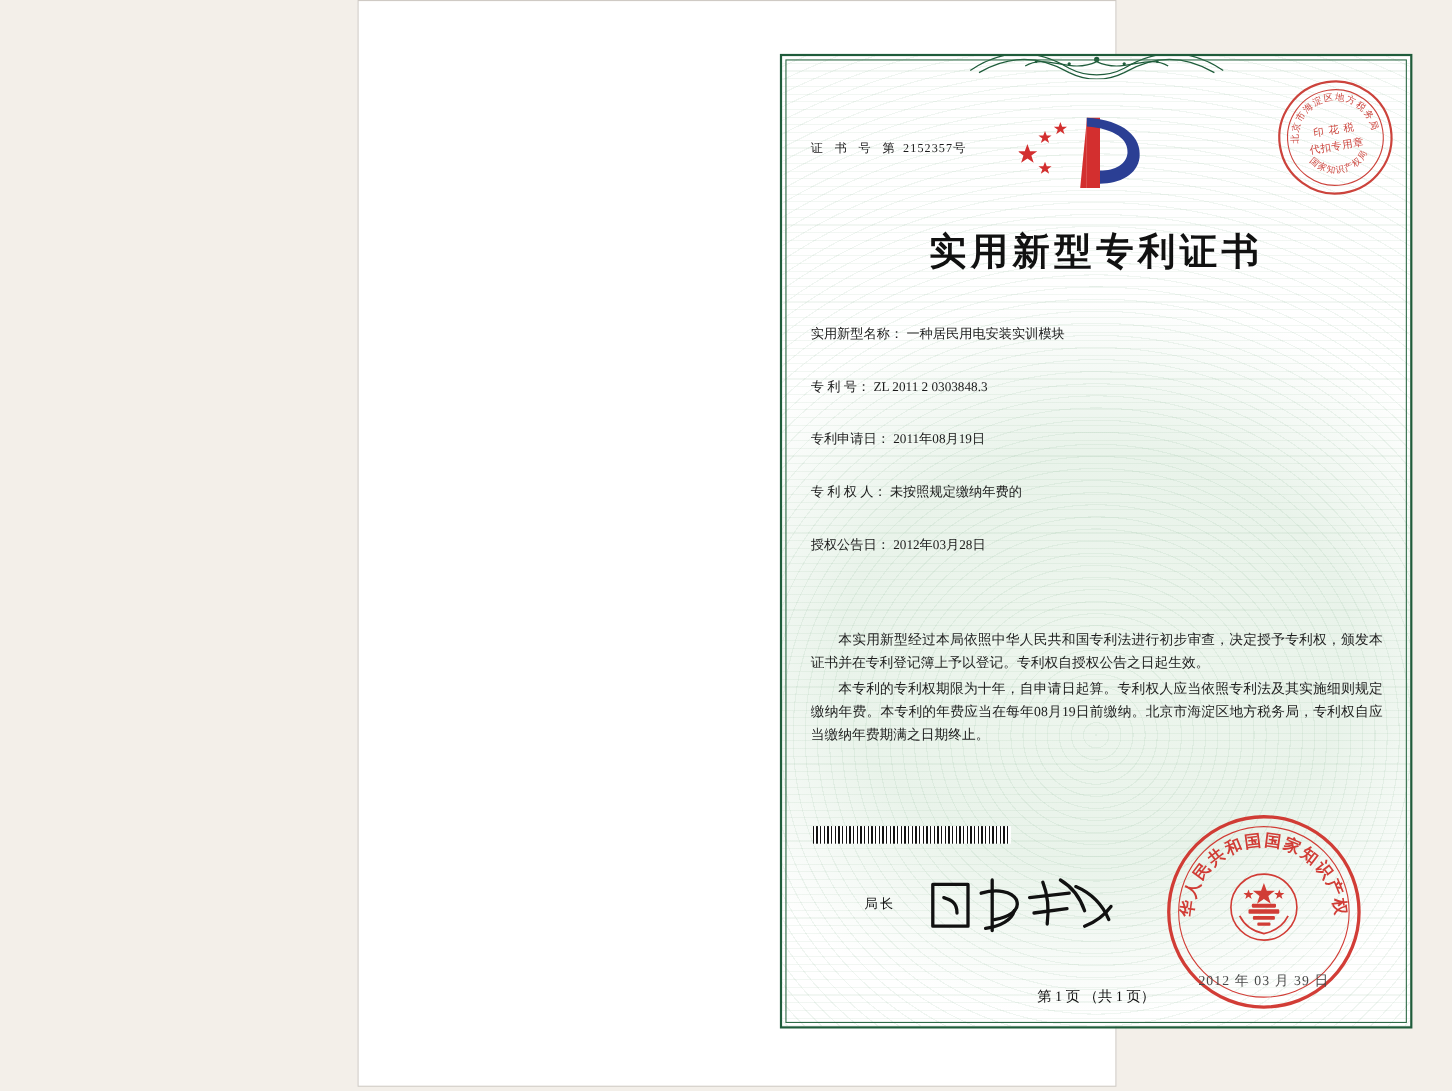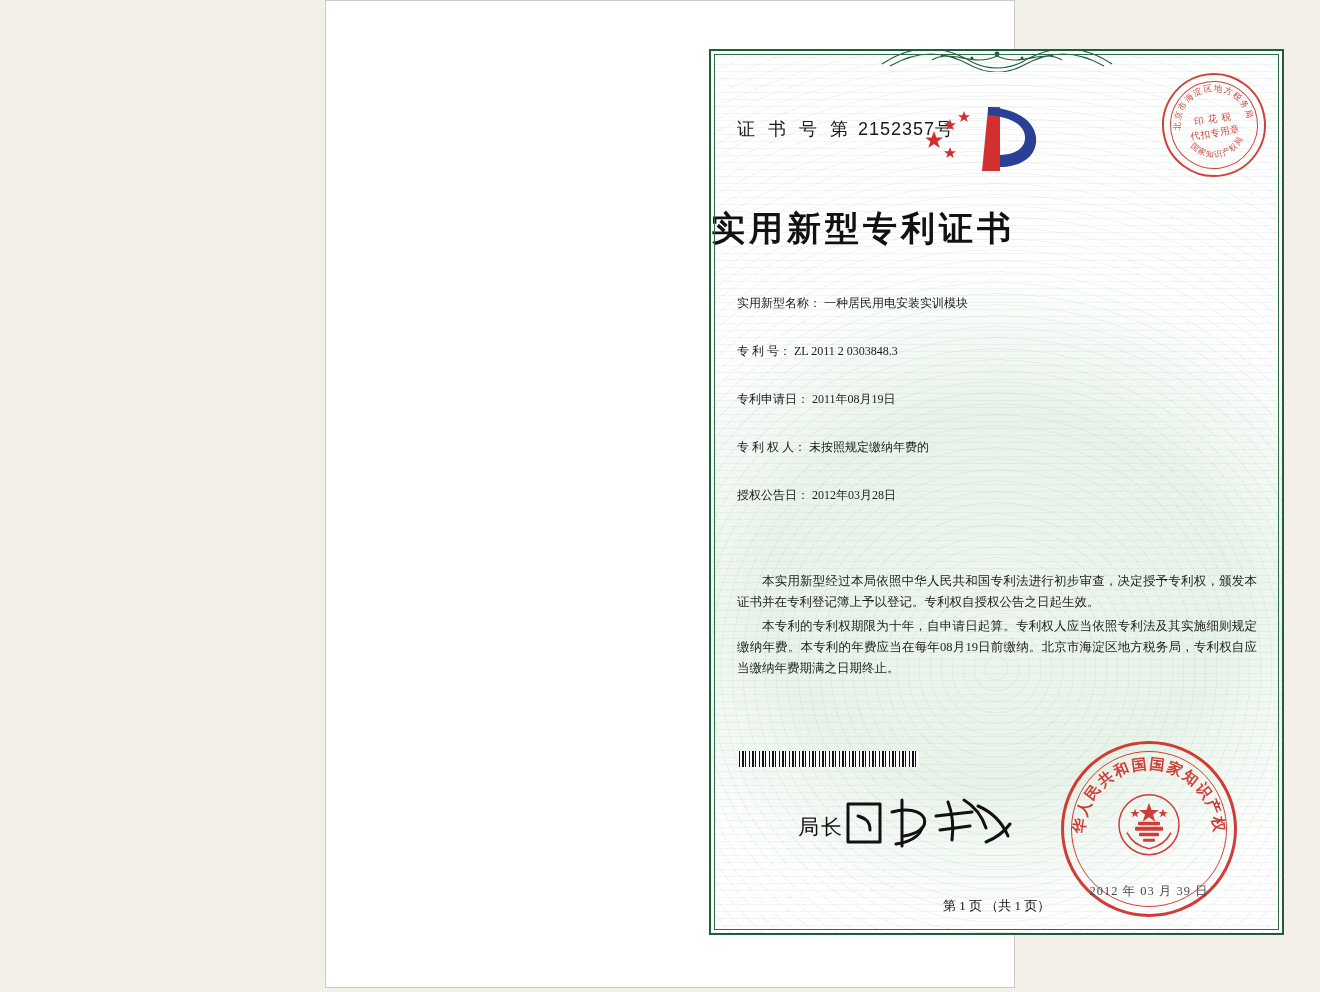--- a/index.html
+++ b/index.html
@@ -121,35 +121,35 @@
     width: 100%;
     text-align: center;
     font-size: 9.5px;
     letter-spacing: .5px;
   }
 
   
   #cert-number {
     position: absolute;
     left: 26px;
-    top: 66px;
-    font-size: 18px;
+    top: 76px;
+    font-size: 11px;
     letter-spacing: 1px;
     color: #1a1a1a;
-    font-family: Liberation Sans, sans-serif;
+    font-family: Liberation Serif, serif;
   }
   #cert-number .label { letter-spacing: 4px; }
 
   
   #main-title {
     position: absolute;
     top: 155px;
     left: 0;
     width: 100%;
-    text-align: left;
+    text-align: center;
     font-size: 34px;
     font-weight: bold;
     letter-spacing: 4px;
     color: #111;
     font-family: "Liberation Serif", "DejaVu Serif", serif;
   }
 
   
   #fields {
     position: absolute;
@@ -187,24 +187,23 @@
       #111 0px, #111 1px, #fff 1px, #fff 3px,
       #111 3px, #111 5px, #fff 5px, #fff 6px,
       #111 6px, #111 7px, #fff 7px, #fff 10px);
   }
 
   
   #sign-label {
     position: absolute;
     left: 75px;
     top: 762px;
-    font-size: 21px;
+    font-size: 12px;
     letter-spacing: 2px;
     color: #111;
-    margin-left: 12px;
   }
   #signature {
     position: absolute;
     left: 125px;
     top: 735px;
     width: 190px;
     height: 70px;
   }
 
   

